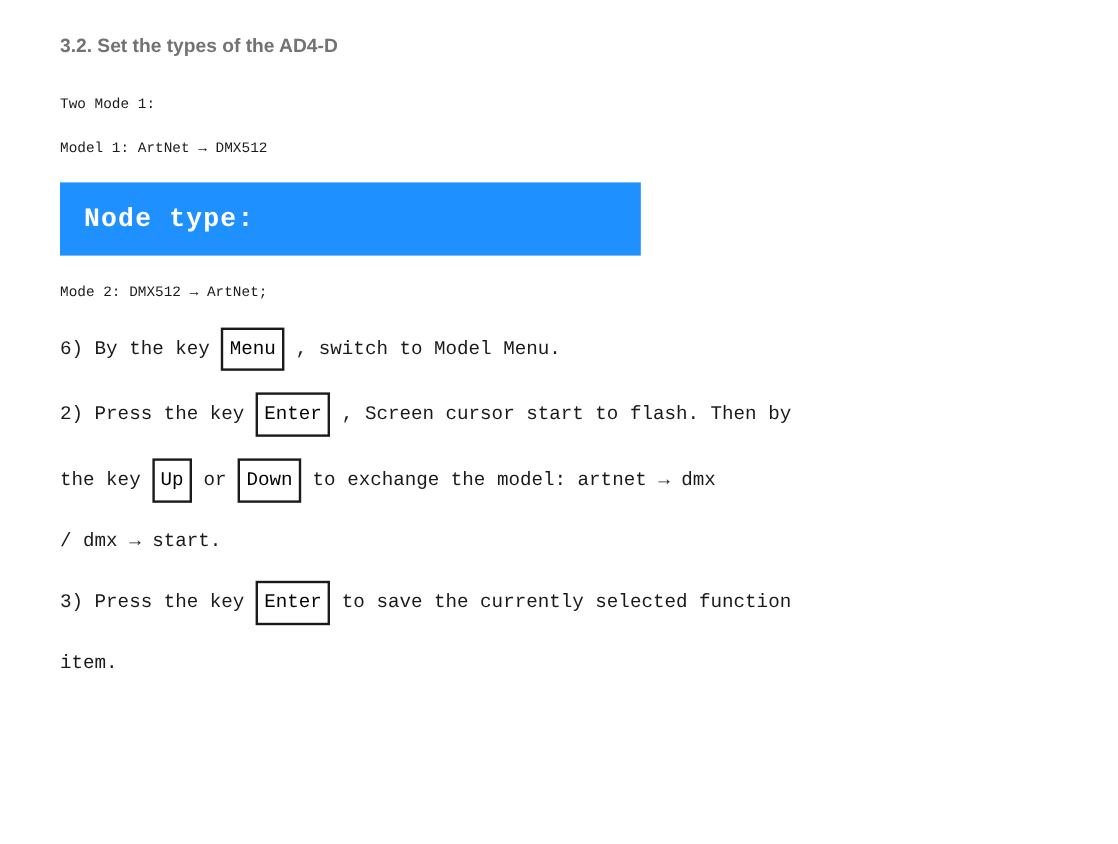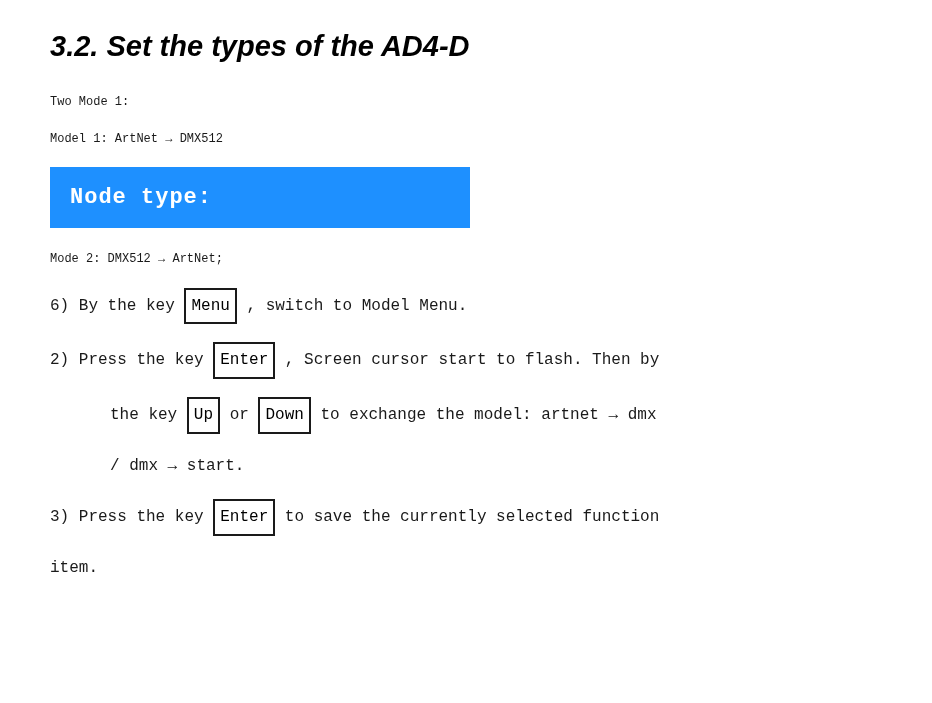--- a/index.html
+++ b/index.html
@@ -13,44 +13,43 @@
       font-family: 'Courier New', Courier, monospace;
       font-size: 16px;
       color: #1a1a1a;
       padding: 30px 50px;
       width: 932px;
       min-height: 703px;
     }
 
     .page-title {
       font-family: Arial, sans-serif;
-      font-size: 29px;
+      font-size: 16px;
       font-weight: bold;
       margin-bottom: 30px;
-      color: #000000;
-      font-style: italic;
+      color: #737373;
     }
 
     .text-line {
       font-family: 'Courier New', Courier, monospace;
       font-size: 12px;
       line-height: 1.6;
       color: #1a1a1a;
       margin-bottom: 18px;
     }
 
     .lcd-display {
       background: #1e90ff;
       color: #ffffff;
       font-family: 'Courier New', Courier, monospace;
       font-size: 22px;
       font-weight: bold;
       padding: 14px 20px;
       display: inline-block;
-      width: 420px;
+      width: 484px;
       margin-bottom: 22px;
       line-height: 1.5;
       letter-spacing: 1px;
     }
 
     .key-btn {
       border: 2px solid #1a1a1a;
       padding: 2px 5px;
       font-family: 'Courier New', Courier, monospace;
       font-size: 16px;
@@ -61,21 +60,20 @@
 
     .step-line {
       font-family: 'Courier New', Courier, monospace;
       font-size: 16px;
       line-height: 1.8;
       color: #1a1a1a;
       margin-bottom: 18px;
     }
 
     .indent {
-      margin-left: 60px;
     }
   </style>
 </head>
 <body>
 
 
 
 <h1 class="page-title">3.2. Set the types of the AD4-D</h1>
 
 <p class="text-line">Two Mode 1:</p>

